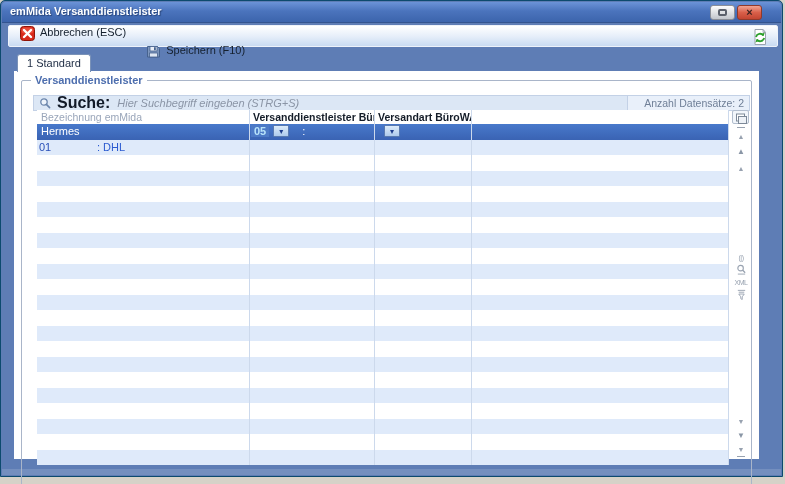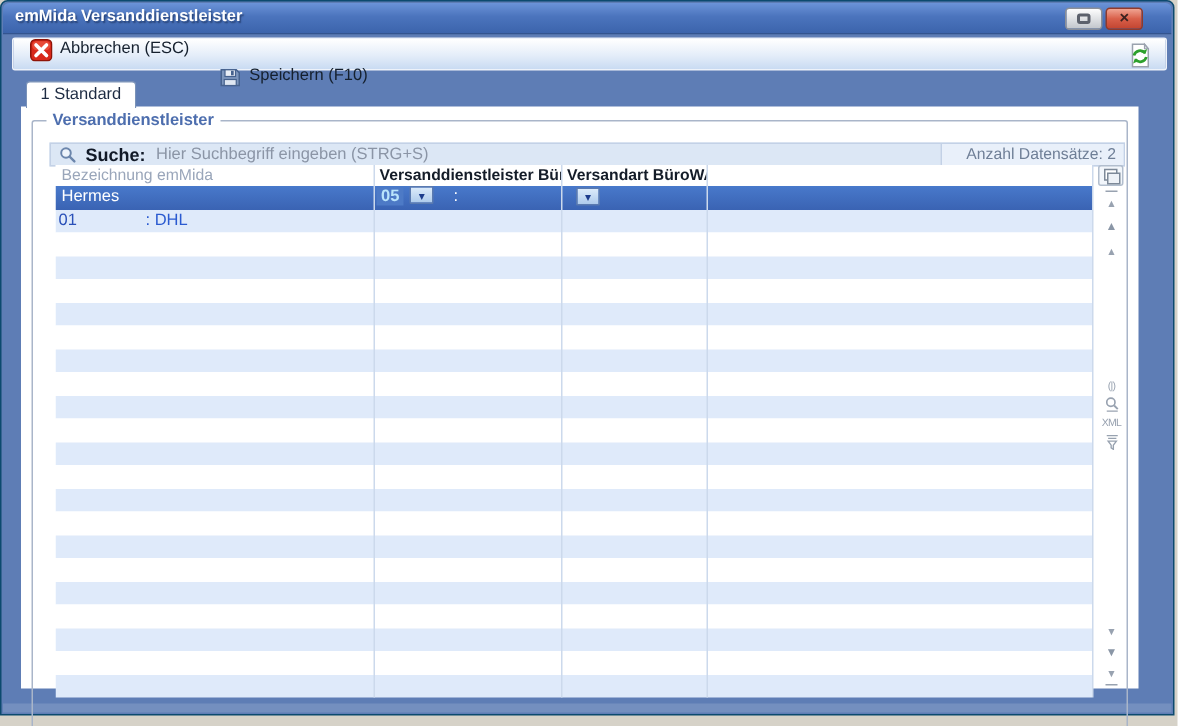--- a/index.html
+++ b/index.html
@@ -92,22 +92,22 @@
     background:#ffffff; padding:0 4px;
     font-size:11px; font-weight:600; color:#4d6eae;
     white-space:nowrap;
   }
   
   .searchbar {
     position:absolute; left:11px; top:14px; width:717px; height:16px;
     background:#dce7f5; border:1px solid #c3d1e6;
     display:flex; align-items:center;
   }
-  .search-label { font-size:12px; font-weight:bold; color:#111927; margin-left:6px; white-space:nowrap; }
-  .search-placeholder { font-size:11px; color:#8b95a6; margin-left:7px; white-space:nowrap;text-align:right; }
+  .search-label { font-size:16px; font-weight:bold; color:#111927; margin-left:6px; white-space:nowrap; }
+  .search-placeholder { font-size:11px; font-style:italic; color:#8b95a6; margin-left:7px; white-space:nowrap;text-align:right; }
   .count-box {
     position:absolute; right:0; top:0; bottom:0; width:122px;
     background:#e9f0fa; border-left:1px solid #c3d1e6;
     font-size:10.5px; color:#6f7f97; text-align:right;
     line-height:14px; padding-right:5px; white-space:nowrap;
   }
   
   .table-wrap { position:absolute; left:15px; top:29px; width:691px; height:355px; }
   .thead { display:flex; height:14px; background:#ffffff; }
   .th { font-size:10.5px; line-height:14px; padding-left:4px; white-space:nowrap; overflow:hidden; }

